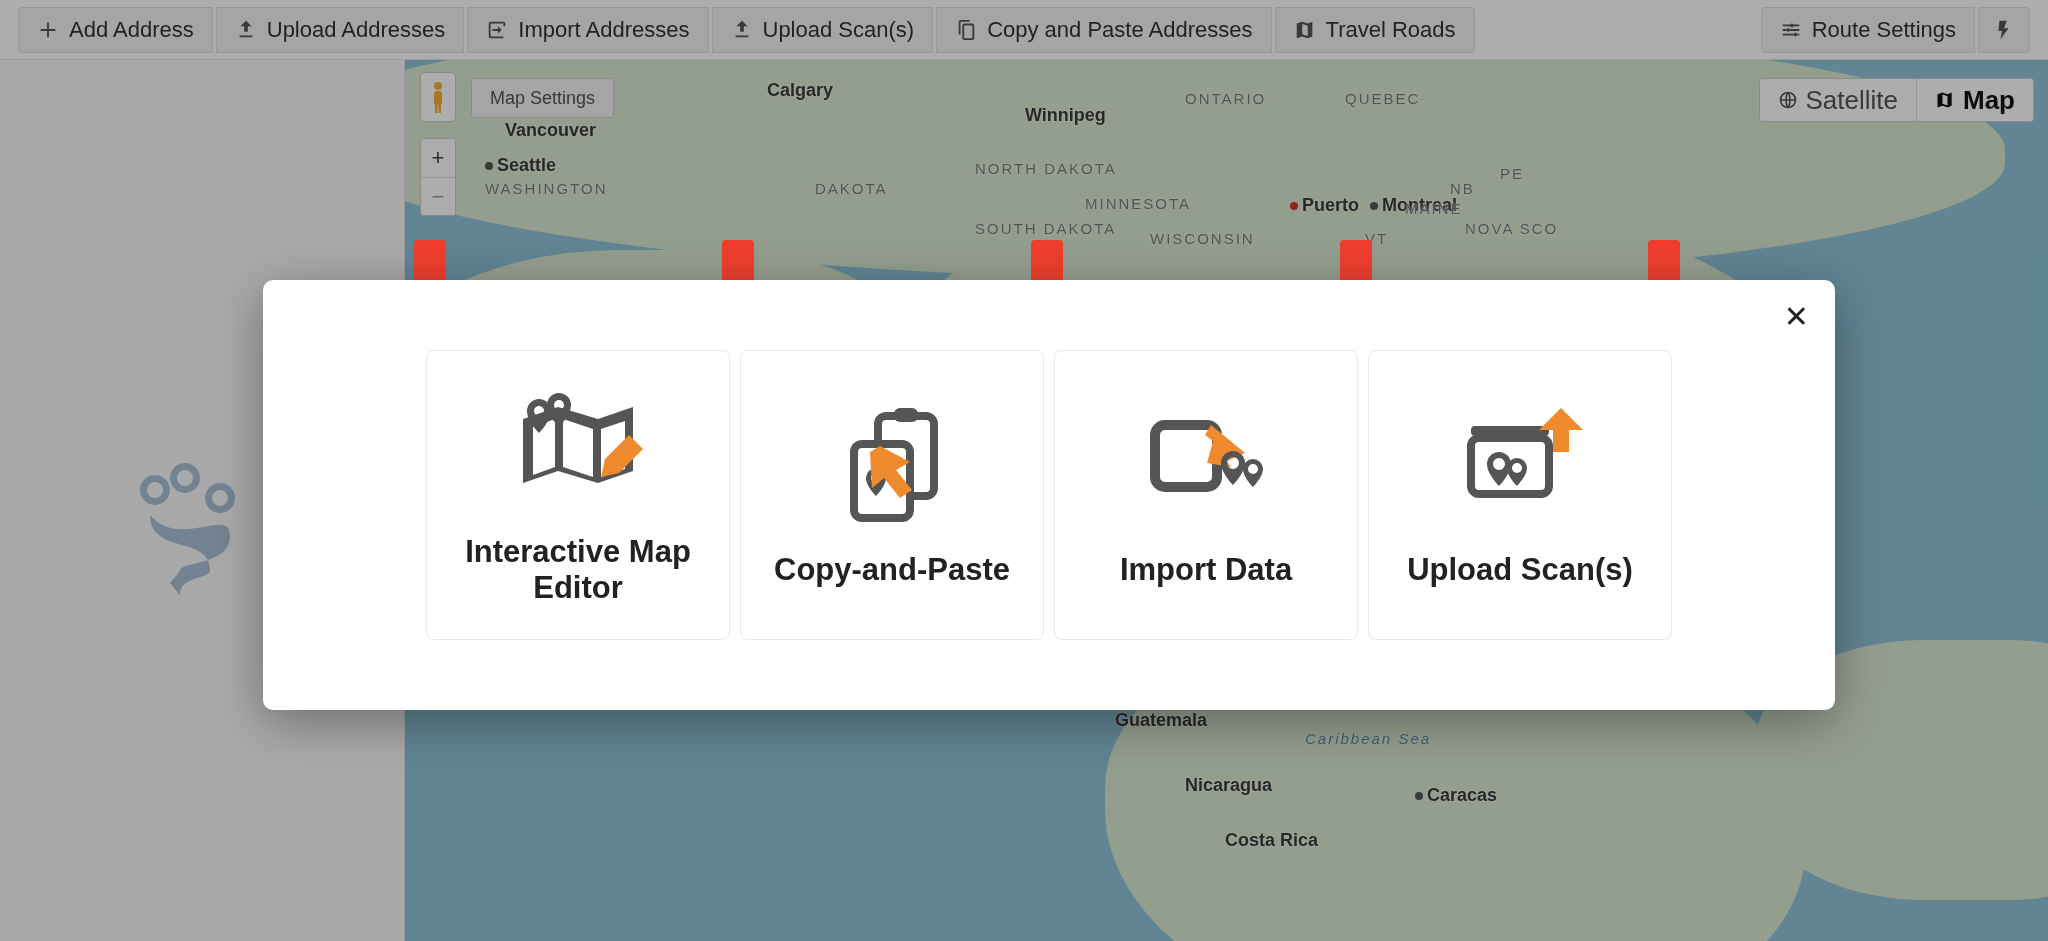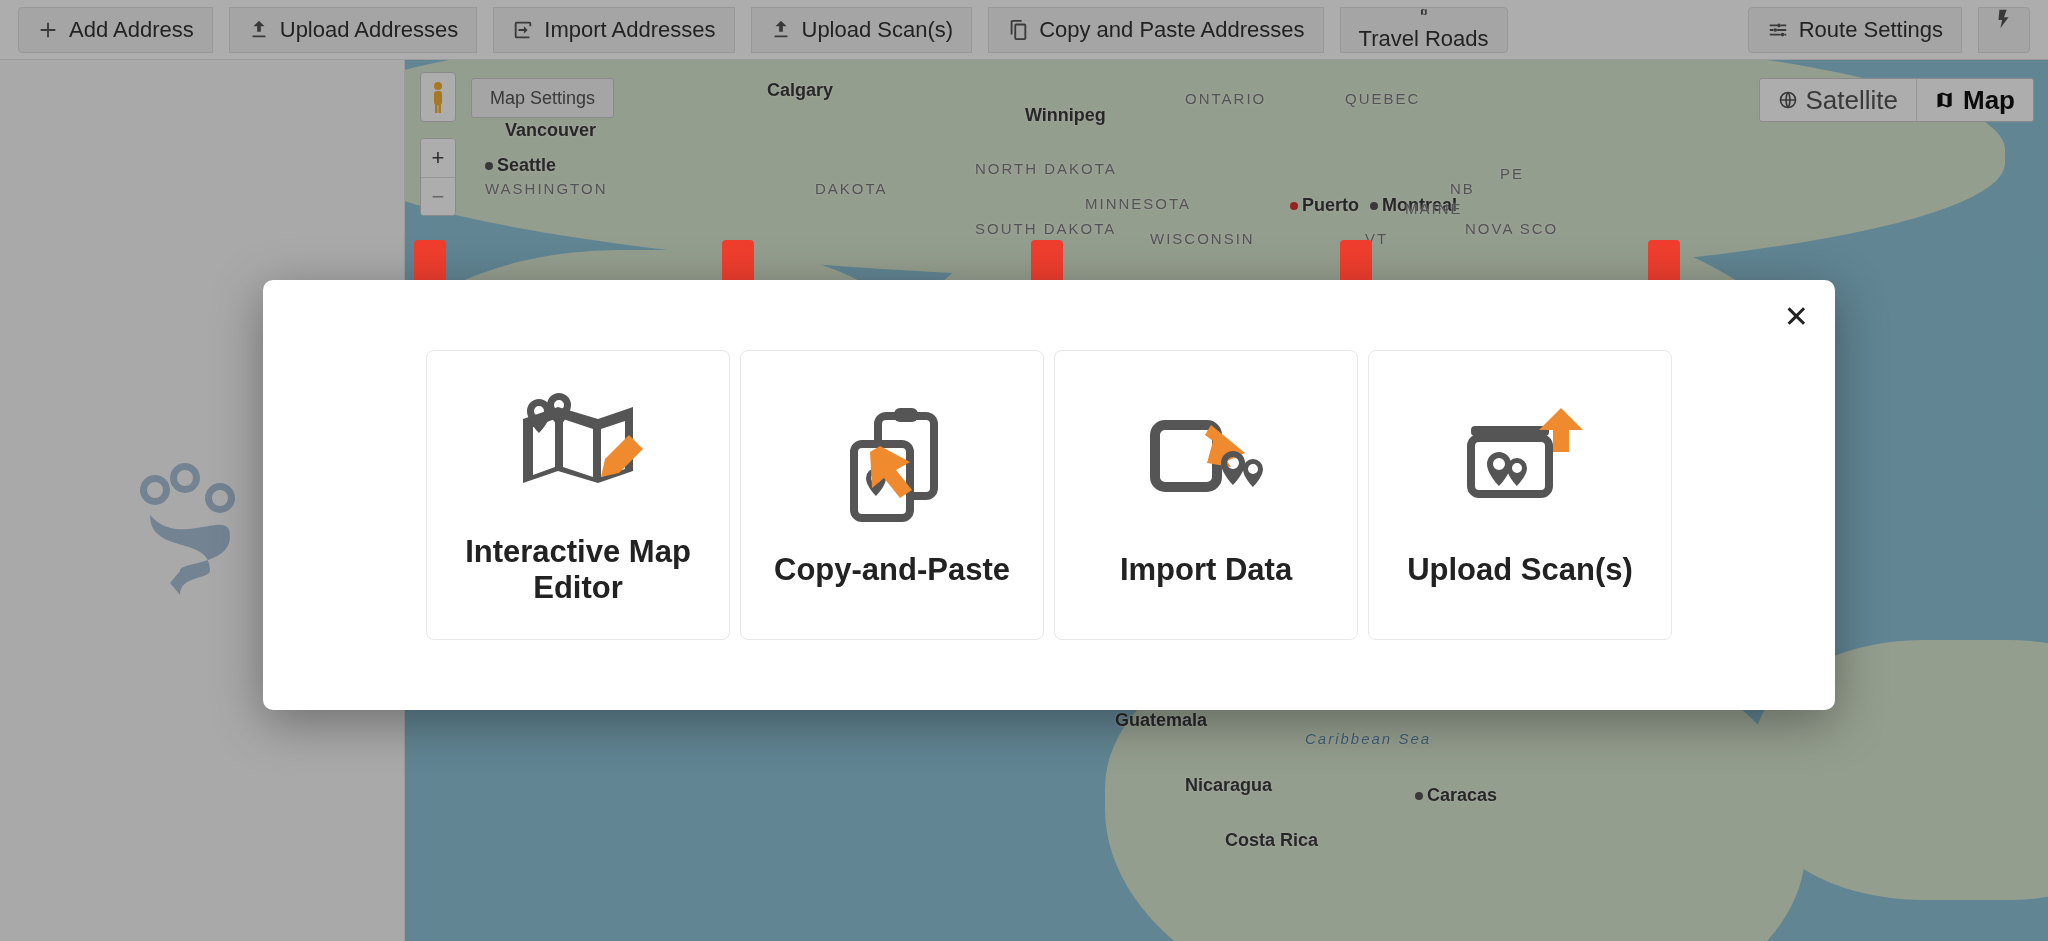--- a/index.html
+++ b/index.html
@@ -12,32 +12,32 @@
     --water:#8fc5d9;
   }
   *{box-sizing:border-box;}
   html,body{margin:0;padding:0;height:100%;font-family:"Segoe UI",Arial,sans-serif;color:#222;overflow:hidden;}
   body{width:2048px;height:941px;position:relative;background:#fff;}
 
   
   .toolbar{
     position:absolute;left:0;right:0;top:0;height:60px;
     background:#fff;border-bottom:1px solid #e5e5e5;
-    display:flex;align-items:center;padding:0 18px;gap:17px;
+    display:flex;align-items:center;padding:0 18px;gap:4px;
   }
   .tool-btn{
     display:flex;align-items:center;gap:10px;
     padding:0 18px;height:46px;
     background:#f4f4f4;
     border:1px solid #e0e0e0;
     font-size:22px;color:#333;cursor:pointer;font-weight:500;
   }
   .tool-btn + .tool-btn{margin-left:-1px;}
   .tool-btn.first{border-top-left-radius:4px;border-bottom-left-radius:4px;}
-  .tool-btn.last{border-top-right-radius:4px;border-bottom-right-radius:4px;flex-direction:column;}
+  .tool-btn.last{border-top-right-radius:4px;border-bottom-right-radius:4px;}
   .tool-btn svg{width:22px;height:22px;display:block;}
   .toolbar-spacer{flex:1;}
   .tool-btn.icon-only{padding:0 14px;}
 
   
   .sidebar{
     position:absolute;left:0;top:60px;bottom:0;width:405px;
     background:#fafafa;border-right:1px solid #e5e5e5;
   }
   .sidebar-illustration{

